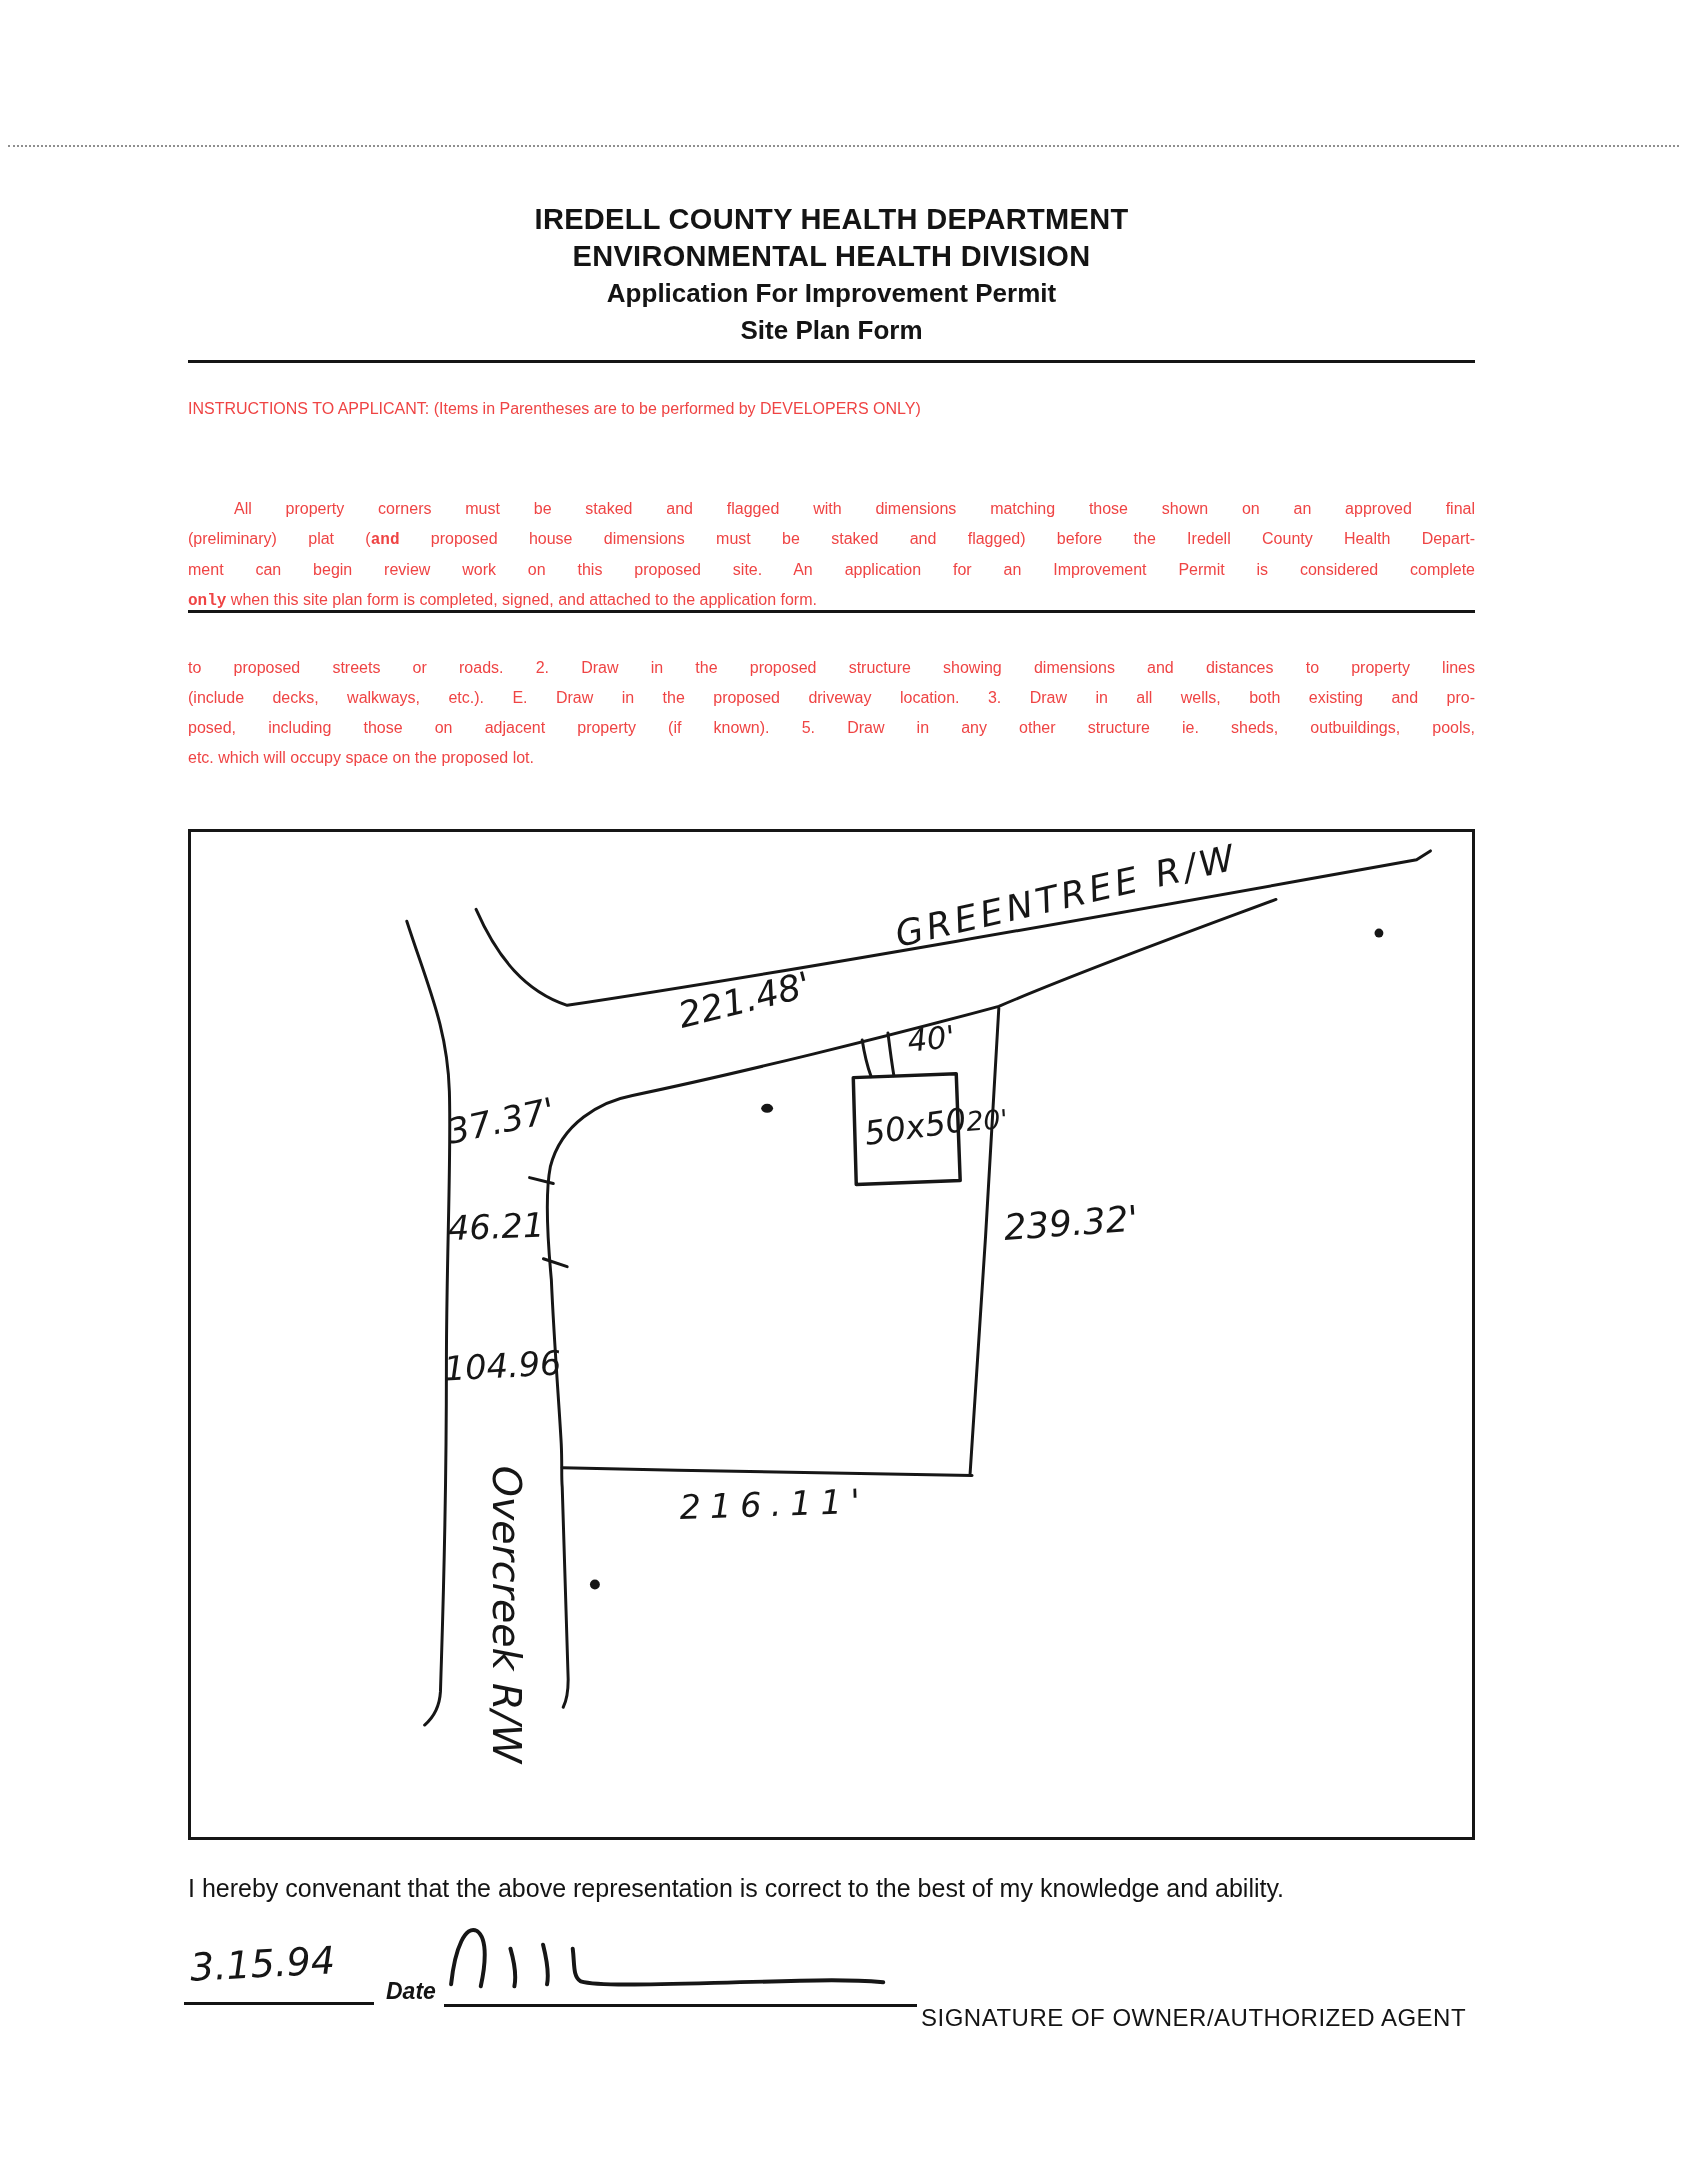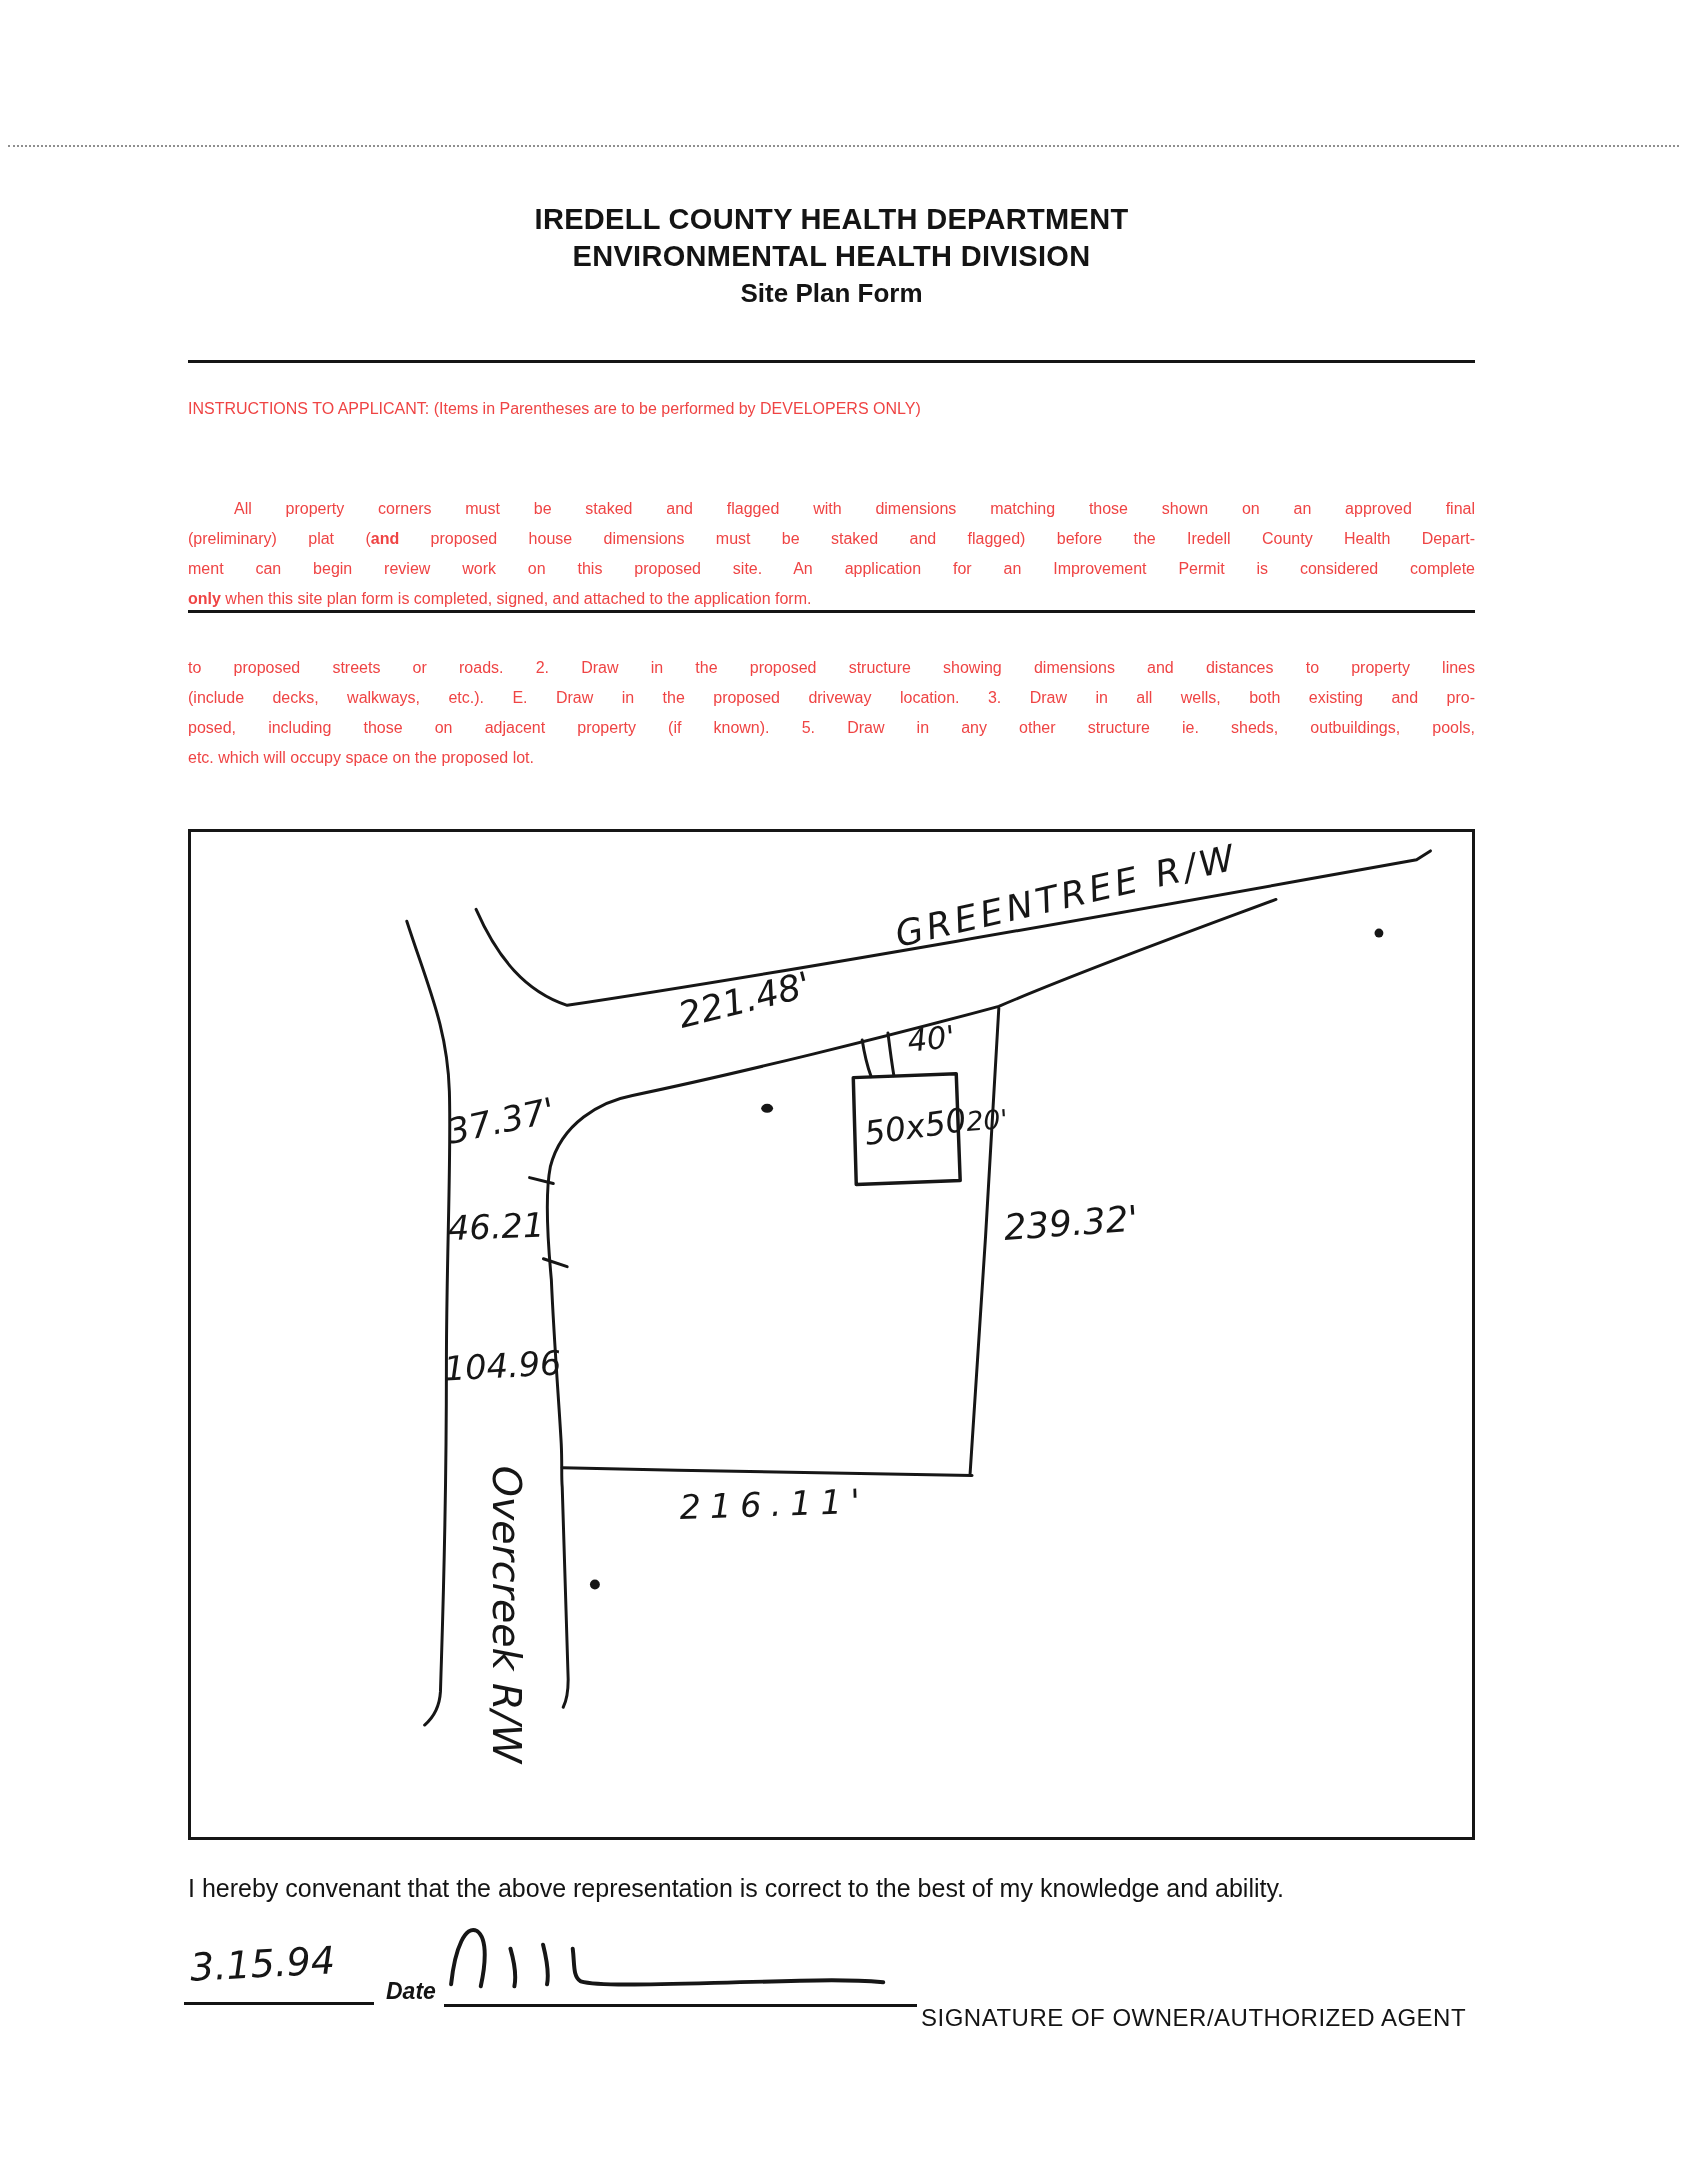--- a/index.html
+++ b/index.html
@@ -9,41 +9,42 @@
   }
   .abs{position:absolute;}
   .scanline{border-top:2px dotted #8f8f8f;height:0;}
   .hdr{width:1287px;text-align:center;font-weight:bold;}
   .hdr .h-big{font-size:29px;line-height:37px;letter-spacing:0.3px;}
   .hdr .h-med{font-size:26px;line-height:37px;}
   .rule{height:0;border-top:3px solid #151515;}
   .body-txt{font-size:16px;line-height:30px;width:1287px;color:#ef4444;}
   .jl{text-align:justify;text-align-last:justify;}
   .indent{padding-left:46px;margin-top:48px;}
-  b{font-weight:bold;}
+  b{font-weight:bold;font-family:Liberation Mono, monospace;}
   .planbox{width:1287px;height:1011px;border:3px solid #161616;box-sizing:border-box;}
   .planbox svg{display:block;width:100%;height:100%;}
   .sketch{fill:none;stroke:#161616;stroke-width:3;stroke-linecap:round;stroke-linejoin:round;}
   .hw{font-family:"DejaVu Sans",sans-serif;font-style:italic;fill:#161616;}
   .hw-div{font-family:"DejaVu Sans",sans-serif;font-style:italic;color:#161616;}
   .covenant{font-size:25px;}
   .sig-label{font-size:24px;letter-spacing:0.5px;margin-top:28px;}
   .date-label{font-size:23px;font-weight:600;}
   .uline{height:2.5px;background:#141414;}
 </style>
 </head>
 <body>
 
 <div class="page">
 
   <div class="abs scanline" style="left:8px;top:145px;width:1671px;"></div>
 
   <div class="abs hdr" style="left:188px;top:201px;">
     <div class="h-big">IREDELL COUNTY HEALTH DEPARTMENT</div>
     <div class="h-big">ENVIRONMENTAL HEALTH DIVISION</div>
+    <div class="h-med">Application For Improvement Permit</div>
     <div class="h-med">Site Plan Form</div>
   </div>
 
   <div class="abs rule" style="left:188px;top:360px;width:1287px;"></div>
 
   <div class="abs body-txt" style="left:188px;top:394px;">INSTRUCTIONS TO APPLICANT: (Items in Parentheses are to be performed by DEVELOPERS ONLY)</div>
 
   <div class="abs body-txt" style="left:188px;top:446px;">
     <div class="jl indent">All property corners must be staked and flagged with dimensions matching those shown on an approved final</div>
     <div class="jl"><span>(preliminary) plat (</span><b>and</b><span> proposed house dimensions must be staked and flagged) before the Iredell County Health Depart-</span></div>

